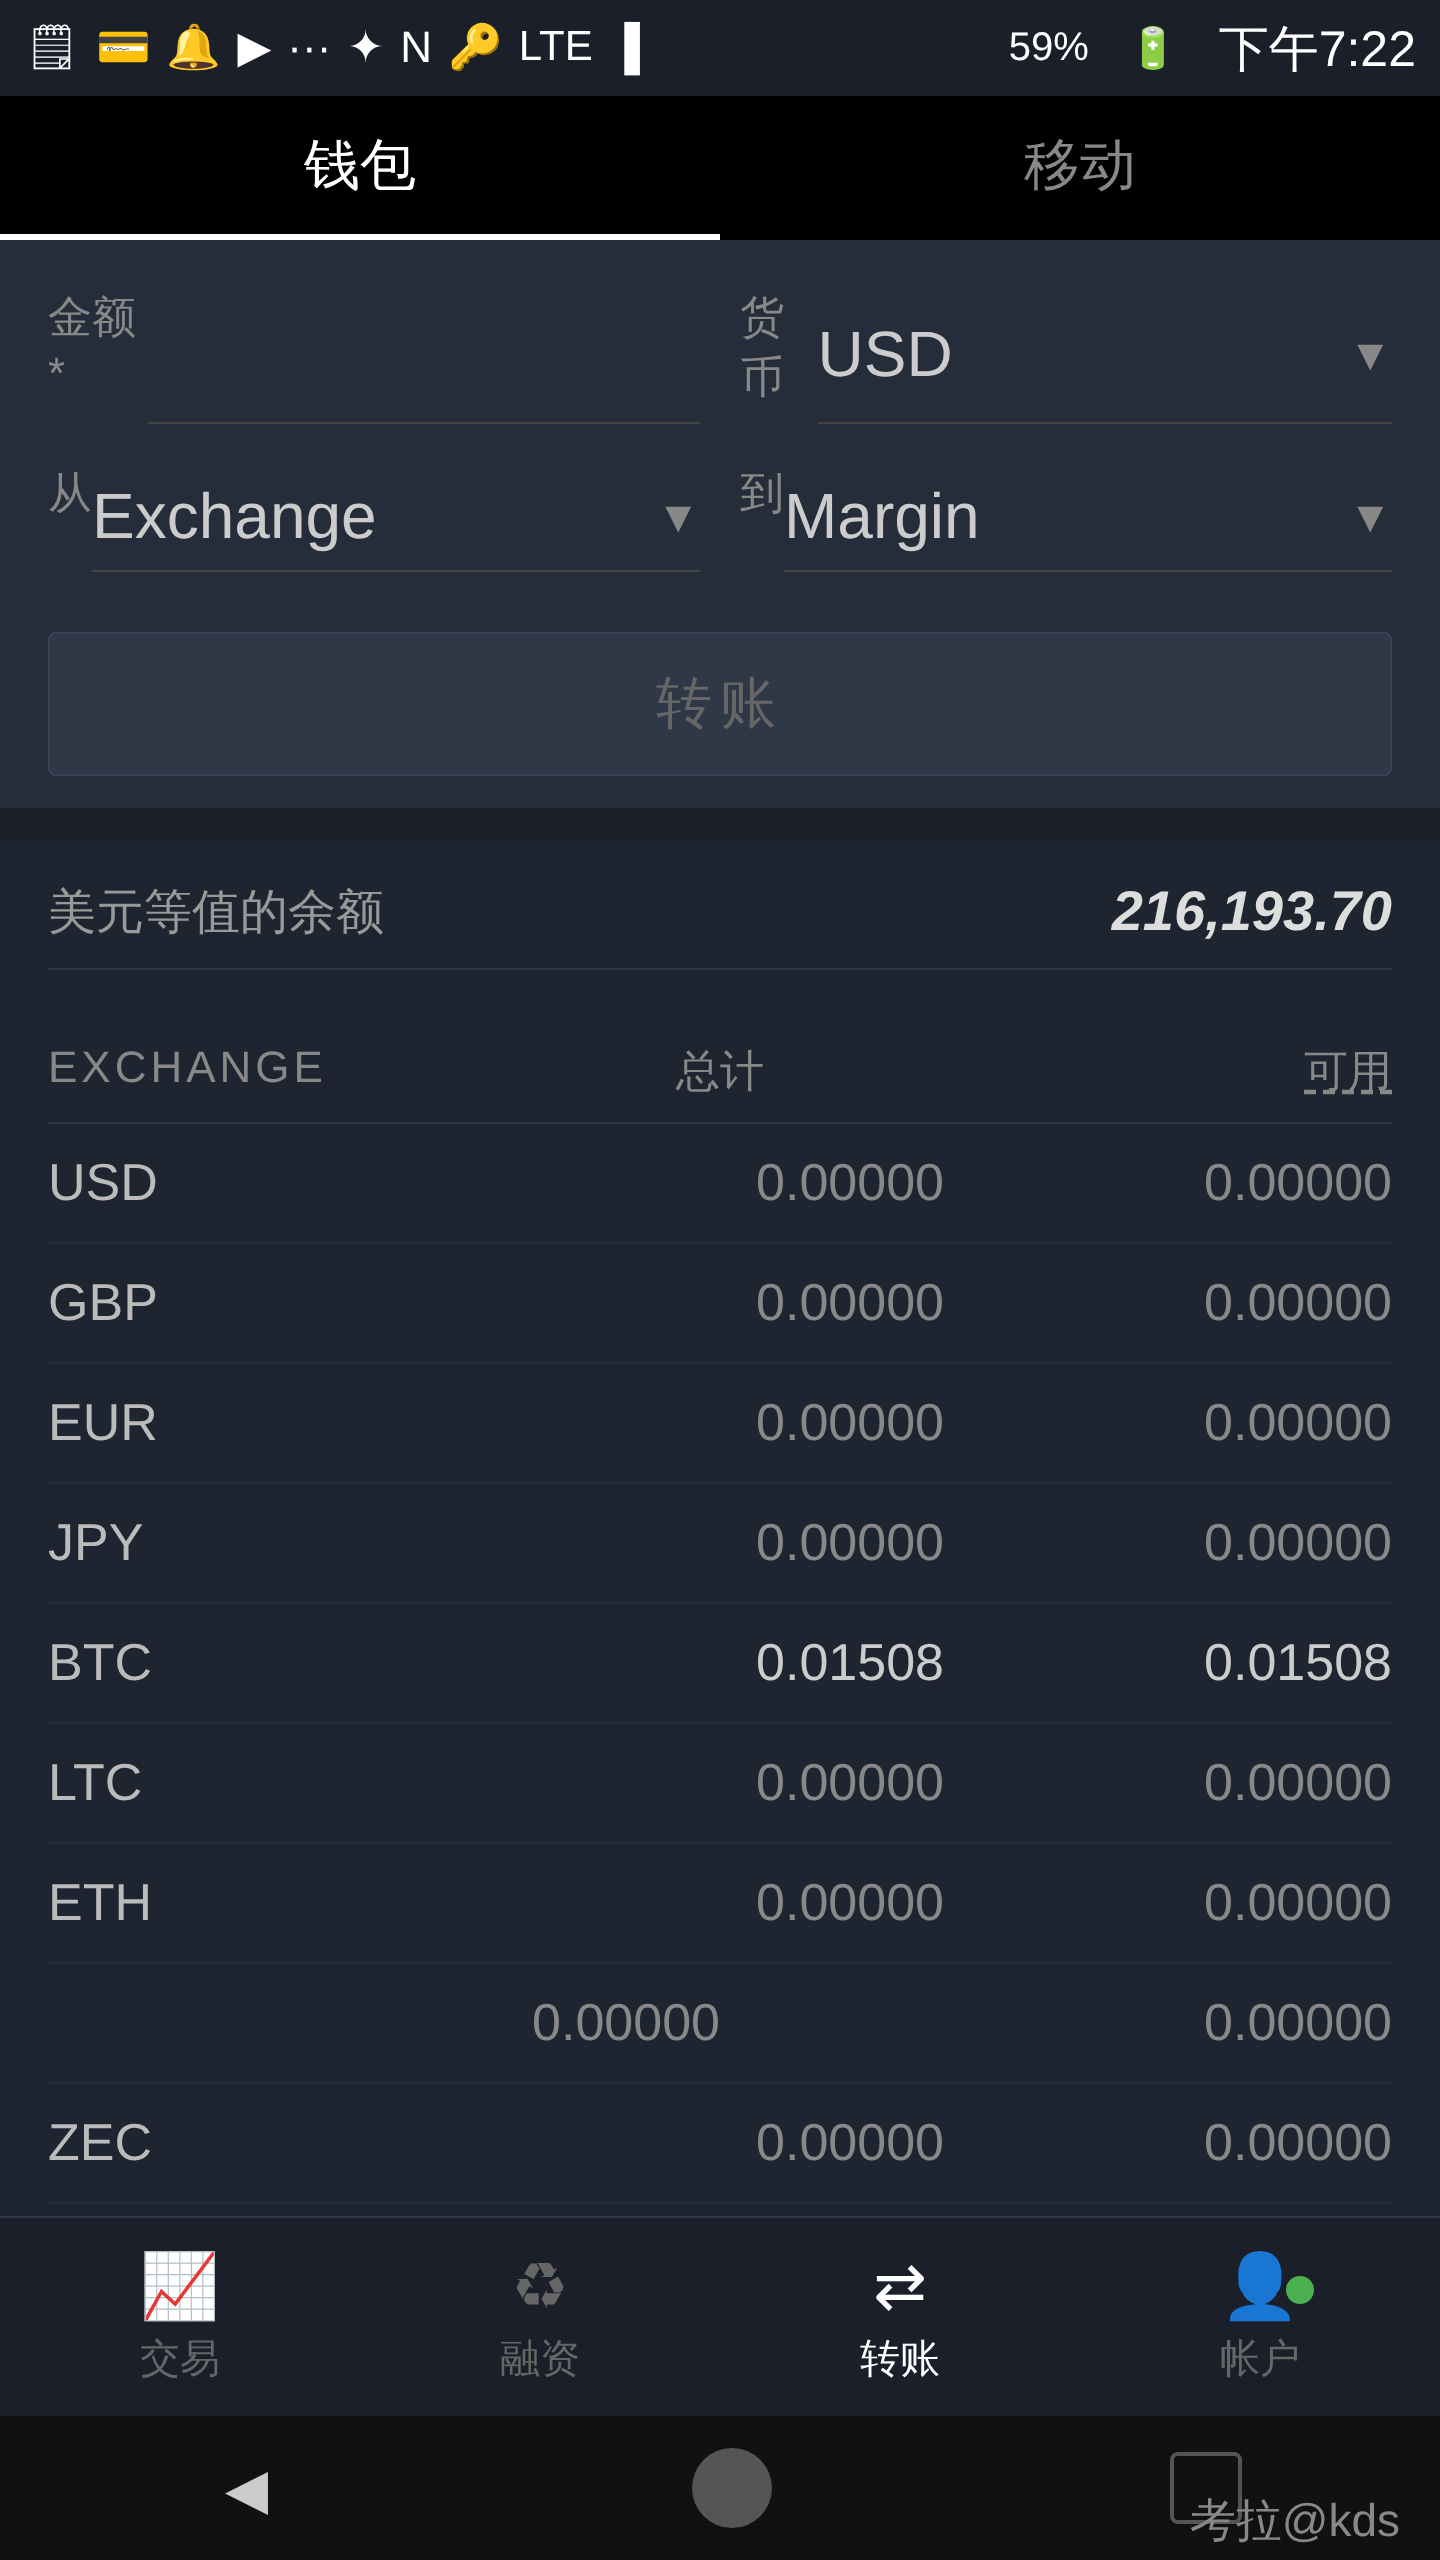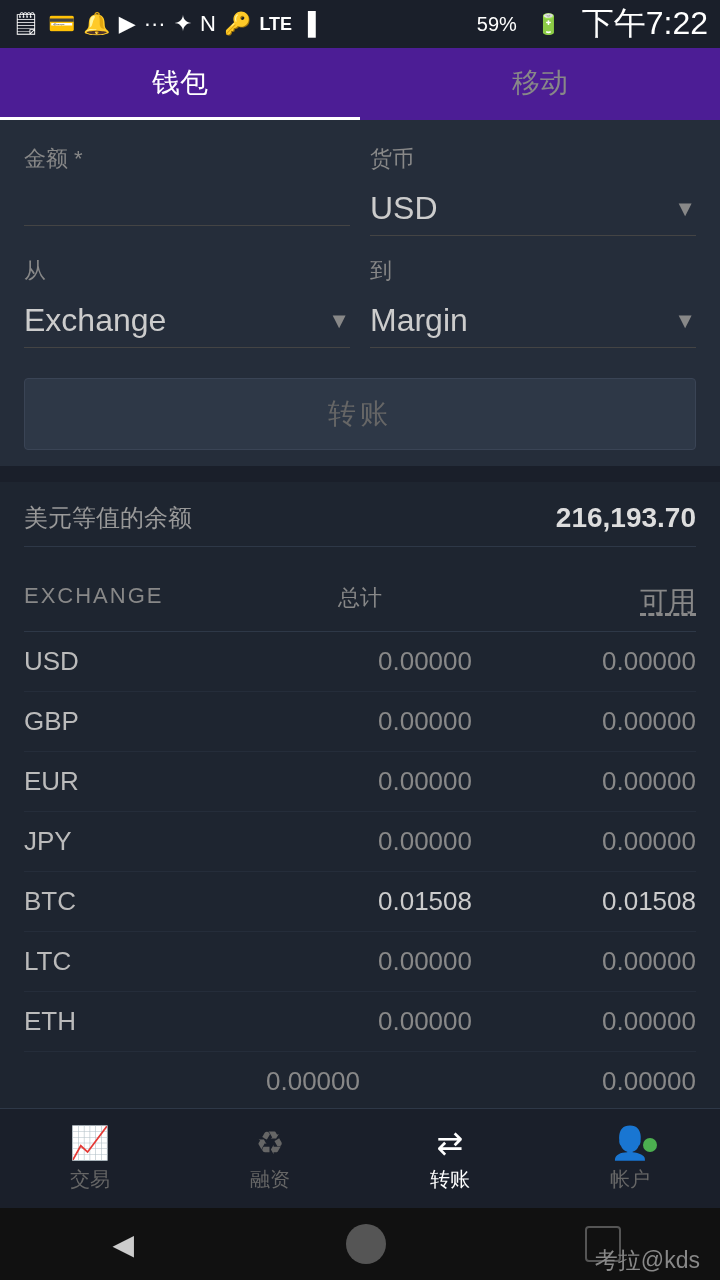--- a/index.html
+++ b/index.html
@@ -25,21 +25,21 @@
       font-size: 22px;
       color: #fff;
     }
     .status-left { display: flex; align-items: center; gap: 8px; }
     .status-right { display: flex; align-items: center; gap: 20px; font-size: 20px; }
 
     
     .tab-bar {
       width: 720px;
       height: 72px;
-      background: #4c1d95;
+      background: #000000;
       display: flex;
     }
     .tab-item {
       flex: 1;
       display: flex;
       align-items: center;
       justify-content: center;
       font-size: 28px;
       color: #888;
       cursor: pointer;
@@ -58,21 +58,21 @@
 
     .form-row {
       display: flex;
       gap: 20px;
       margin-bottom: 20px;
     }
 
     .form-group {
       flex: 1;
       display: flex;
-      flex-direction: column;
+      flex-direction: row;
     }
 
     .form-label {
       font-size: 22px;
       color: #888;
       margin-bottom: 8px;
     }
 
     .form-input {
       background: transparent;
@@ -139,20 +139,21 @@
 
     .balance-label {
       font-size: 24px;
       color: #999;
     }
 
     .balance-value {
       font-size: 28px;
       color: #ddd;
       font-weight: bold;
+      font-style: italic;
     }
 
     
     .exchange-table {
       background: #1e2530;
       padding: 0 24px;
     }
 
     .table-header {
       display: flex;
@@ -171,21 +172,21 @@
 
     .col-total {
       flex: 2;
       font-size: 22px;
       color: #888;
       text-align: center;
     }
 
     .col-available {
       flex: 2;
-      font-size: 28px;
+      font-size: 22px;
       color: #888;
       text-align: right;
       text-decoration: underline;
       text-decoration-style: dashed;
     }
 
     .table-row {
       display: flex;
       justify-content: space-between;
       padding: 14px 0;
@@ -309,27 +310,27 @@
 <div class="status-bar">
   <div class="status-left">
     <span>🗒</span>
     <span>💳</span>
     <span>🔔</span>
     <span>▶</span>
     <span>···</span>
     <span>✦</span>
     <span>N</span>
     <span>🔑</span>
-    <span style="font-size:18px;font-weight:bold;">LTE</span>
+    <span style="font-size:21px;">LTE</span>
     <span>▐</span>
   </div>
   <div class="status-right">
     <span>59%</span>
     <span>🔋</span>
-    <span style="font-size:32px;">下午7:22</span>
+    <span style="font-size:25px;">下午7:22</span>
   </div>
 </div>
 
 <div class="tab-bar">
   <div class="tab-item active">
     <span>钱包</span>
   </div>
   <div class="tab-item">
     <span>移动</span>
   </div>

